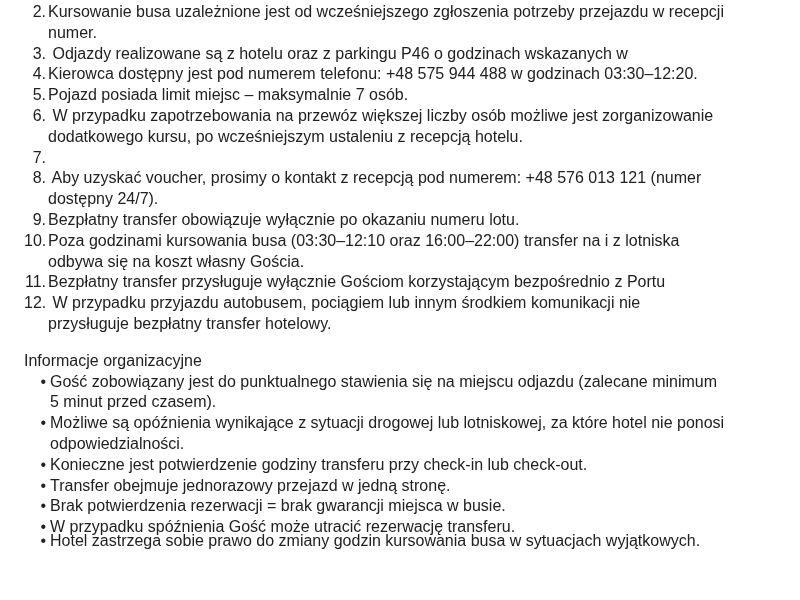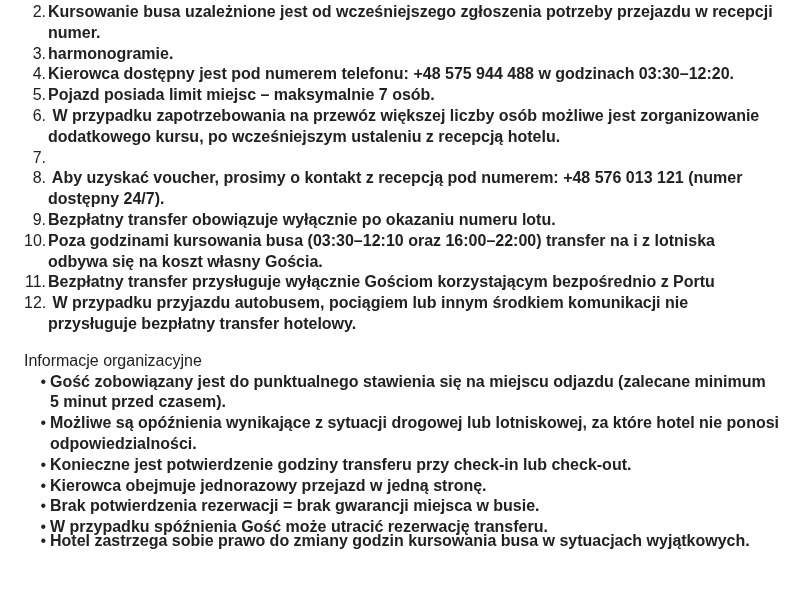--- a/index.html
+++ b/index.html
@@ -10,21 +10,21 @@
     box-sizing: border-box;
     padding: 2px 30px 0 24px;
     background: #ffffff;
     color: #212121;
     font-family: "Liberation Sans", sans-serif;
     font-size: 16px;
     line-height: 20.8px;
   }
   .oli  { display: flex; }
   .num  { flex: none; width: 22px; text-align: right; margin-right: 2px; white-space: pre; }
-  .txt  { flex: 1 1 auto; min-width: 0; font-weight: bold; }
+  .txt  { flex: 1 1 auto; min-width: 0; }
   .ln   { white-space: pre; }
   .heading { font-weight: normal; margin-top: 16px; }
   .bli  { display: flex; }
   .bul  { flex: none; width: 22px; text-align: right; margin-right: 4px; }
   .clipped { margin-top: -7px; }
 </style>
 </head>
 <body>
 
 <div class="page">
@@ -32,21 +32,21 @@
       <div class="oli">
         <span class="num">2.</span>
         <div class="txt">
           <div class="ln">Kursowanie busa uzależnione jest od wcześniejszego zgłoszenia potrzeby przejazdu w recepcji</div>
           <div class="ln">numer.</div>
         </div>
       </div>
       <div class="oli">
         <span class="num">3.</span>
         <div class="txt">
-          <div class="ln">harmonogramie.</div>
+          <div class="ln"> Odjazdy realizowane są z hotelu oraz z parkingu P46 o godzinach wskazanych w</div>
         </div>
       </div>
       <div class="oli">
         <span class="num">4.</span>
         <div class="txt">
           <div class="ln">Kierowca dostępny jest pod numerem telefonu: +48 575 944 488 w godzinach 03:30–12:20.</div>
         </div>
       </div>
       <div class="oli">
         <span class="num">5.</span>
@@ -118,21 +118,21 @@
       </div>
       <div class="bli">
         <span class="bul">•</span>
         <div class="txt">
           <div class="ln">Konieczne jest potwierdzenie godziny transferu przy check-in lub check-out.</div>
         </div>
       </div>
       <div class="bli">
         <span class="bul">•</span>
         <div class="txt">
-          <div class="ln">Kierowca obejmuje jednorazowy przejazd w jedną stronę.</div>
+          <div class="ln">Transfer obejmuje jednorazowy przejazd w jedną stronę.</div>
         </div>
       </div>
       <div class="bli">
         <span class="bul">•</span>
         <div class="txt">
           <div class="ln">Brak potwierdzenia rezerwacji = brak gwarancji miejsca w busie.</div>
         </div>
       </div>
       <div class="bli">
         <span class="bul">•</span>

